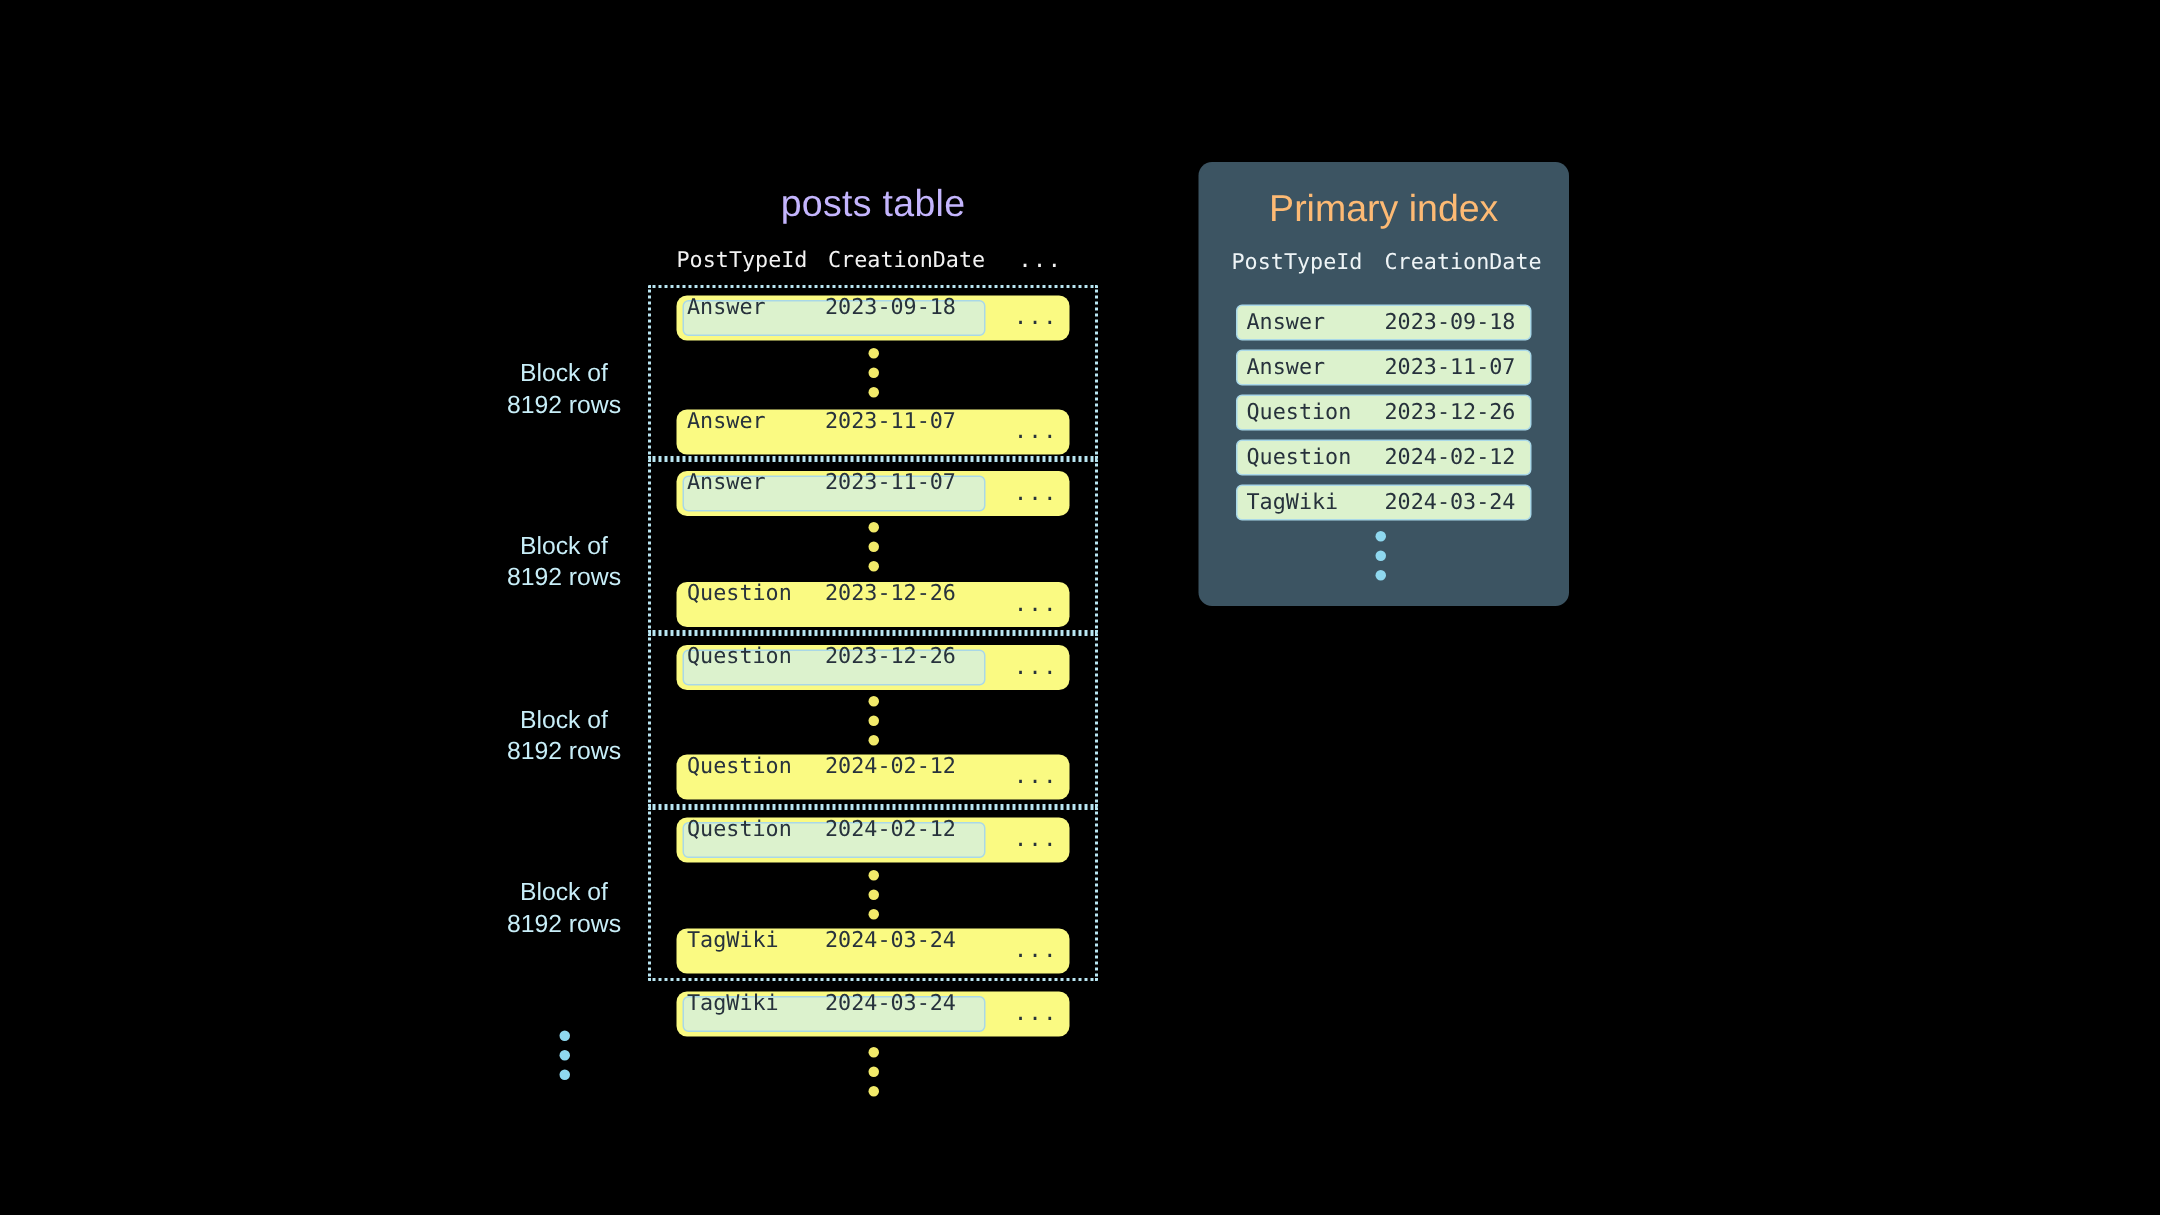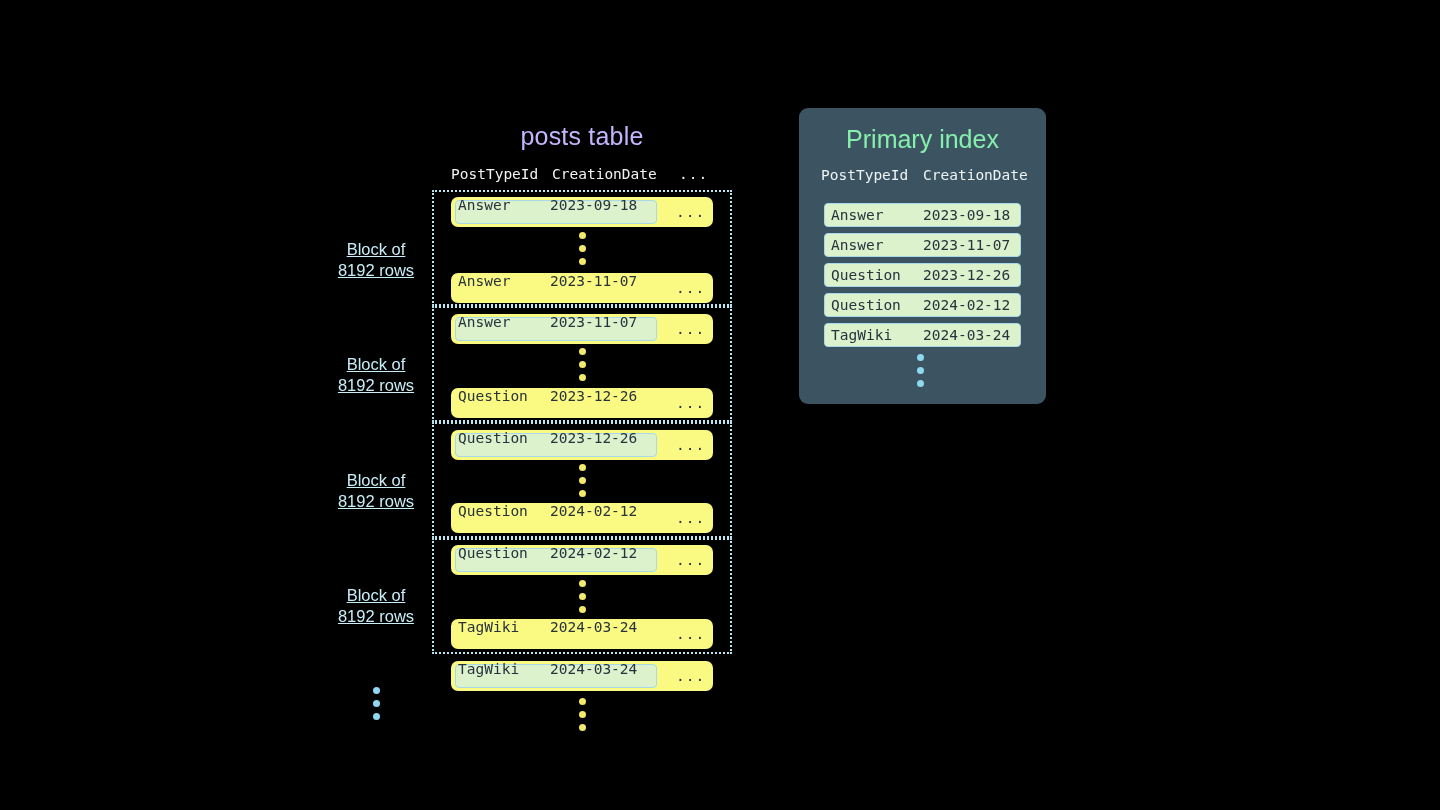--- a/index.html
+++ b/index.html
@@ -65,21 +65,20 @@
   }
 
   .block-label {
     position: absolute;
     width: 130px;
     text-align: center;
     color: #c8eef8;
     font-size: 16.5px;
     line-height: 21px;
     font-family: "Liberation Sans", sans-serif;
-    text-decoration: underline;
   }
 
   
   .trow {
     position: absolute;
     left: 451px;
     width: 262px;
     height: 30px;
     background: #fafa82;
     border-radius: 7px;
@@ -156,21 +155,21 @@
     height: 296px;
     background: #3c5462;
     border-radius: 9px;
   }
   .index-title {
     position: absolute;
     left: 0;
     top: 17px;
     width: 247px;
     text-align: center;
-    color: #86efac;
+    color: #fdba74;
     font-size: 25px;
     font-family: "Liberation Sans", sans-serif;
     white-space: nowrap;
   }
   .index-colheads {
     position: absolute;
     left: 0;
     top: 59px;
     width: 247px;
     height: 20px;

